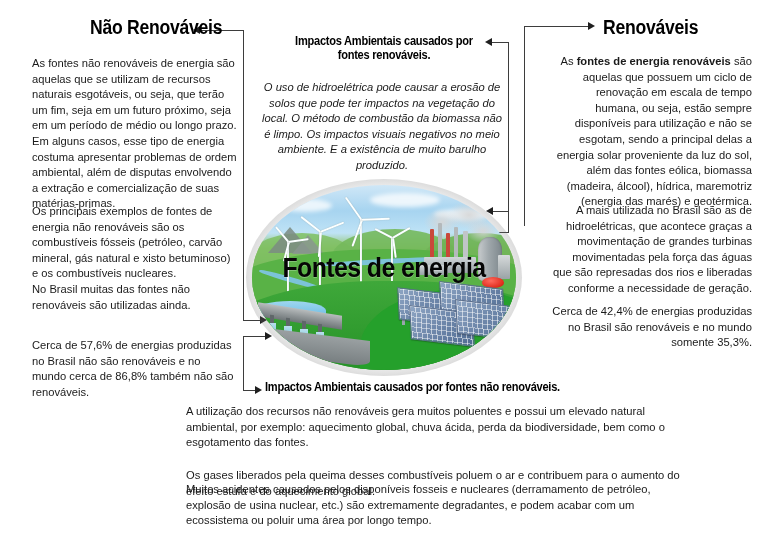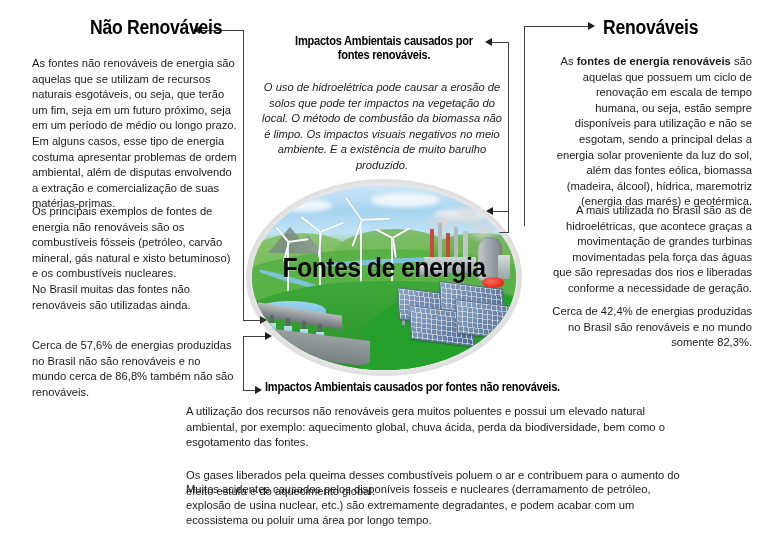--- a/index.html
+++ b/index.html
@@ -387,21 +387,21 @@
   </div>
 
   <div class="heading" style="left:603px; top:16px; font-size:20px;">Renováveis</div>
 
   <div class="para col-right" style="left:552px; top:54px; width:200px;">
     <span>As </span><b>fontes de energia renováveis</b><span> são aquelas que possuem um ciclo de renovação em escala de tempo humana, ou seja, estão sempre disponíveis para utilização e não se esgotam, sendo a principal delas a energia solar proveniente da luz do sol, além das fontes eólica, biomassa (madeira, álcool), hídrica, maremotriz (energia das marés) e geotérmica.</span>
   </div>
 
   <div class="para col-right" style="left:552px; top:203px; width:200px;">A mais utilizada no Brasil são as de hidroelétricas, que acontece graças a movimentação de grandes turbinas movimentadas pela força das águas que são represadas dos rios e liberadas conforme a necessidade de geração.</div>
 
-  <div class="para col-right" style="left:552px; top:304px; width:200px;">Cerca de 42,4% de energias produzidas no Brasil são renováveis e no mundo somente 82,3%.</div>
+  <div class="para col-right" style="left:552px; top:304px; width:200px;">Cerca de 42,4% de energias produzidas no Brasil são renováveis e no mundo somente 35,3%.</div>
 
   <div class="heading" style="left:265px; top:380px; font-size:12.6px;">Impactos Ambientais causados por fontes não renováveis.</div>
 
   <div class="para col-left" style="left:186px; top:404px; width:500px;">A utilização dos recursos não renováveis gera muitos poluentes e possui um elevado natural ambiental, por exemplo: aquecimento global, chuva ácida, perda da biodiversidade, bem como o esgotamento das fontes.</div>
 
   <div class="para col-left" style="left:186px; top:468px; width:500px;">Os gases liberados pela queima desses combustíveis poluem o ar e contribuem para o aumento do efeito estufa e do aquecimento global.</div>
 
   <div class="para col-left" style="left:186px; top:482px; width:500px;">Muitos acidentes causados pelos disponíveis fosseis e nucleares (derramamento de petróleo, explosão de usina nuclear, etc.) são extremamente degradantes, e podem acabar com um ecossistema ou poluir uma área por longo tempo.</div>
 
 </div>

